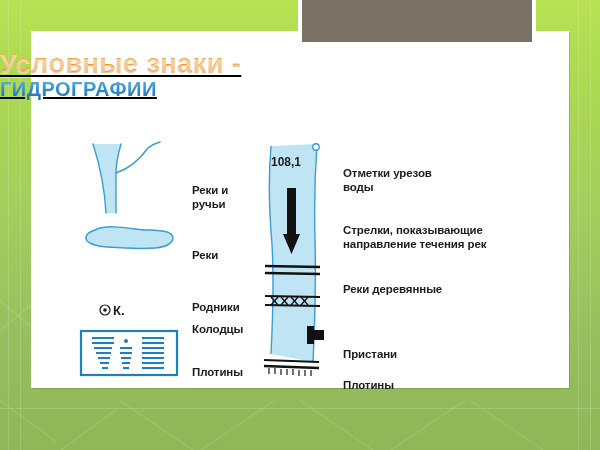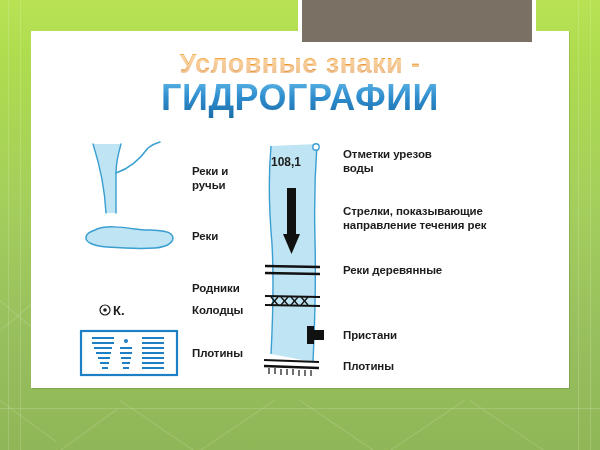--- a/index.html
+++ b/index.html
@@ -45,43 +45,43 @@
     border: 4px solid #ffffff;
     border-top: 0;
     box-sizing: border-box;
   }
   
   #title {
     position: absolute;
     left: 0;
     top: 50px;
     width: 600px;
-    text-align: center;
     line-height: 1.08;
     font-weight: bold;
     font-size: 27px;
     letter-spacing: 0.5px;
+    text-decoration: underline;
   }
   #title .l1 {
     display: block;
     color: #e8962c;
     background: linear-gradient(180deg, #f7b85b 0%, #ef9c33 42%, #d8741a 100%);
     -webkit-background-clip: text;
     background-clip: text;
     -webkit-text-fill-color: transparent;
     text-shadow: 0 1px 0 rgba(255,255,255,0.5);
   }
   #title .l2 {
     display: block;
     color: #2f8fd4;
     background: linear-gradient(180deg, #5fb7e8 0%, #2e8ccd 48%, #1d6ea8 100%);
     -webkit-background-clip: text;
     background-clip: text;
     -webkit-text-fill-color: transparent;
-    font-size: 36px;
+    font-size: 20px;
   }
   
   #legend {
     position: absolute;
     left: 31px;
     top: 140px;
     width: 538px;
     height: 250px;
   }
   .col { position: absolute; top: 0; }
@@ -89,20 +89,21 @@
   #col-right { left: 228px; width: 300px; height: 250px; }
 
   .lbl {
     position: absolute;
     color: #1c1c1c;
     font-size: 11.5px;
     font-weight: bold;
     line-height: 1.25;
     white-space: pre-line;
     letter-spacing: -0.1px;
+    margin-top: 19px;
   }
   .sym { position: absolute; }
   svg { display: block; overflow: visible; }
 </style>
 </head>
 <body>
 
 <div id="slide">
 
   <div class="tex" style="left:8px; top:0; width:1px; height:450px;"></div>

